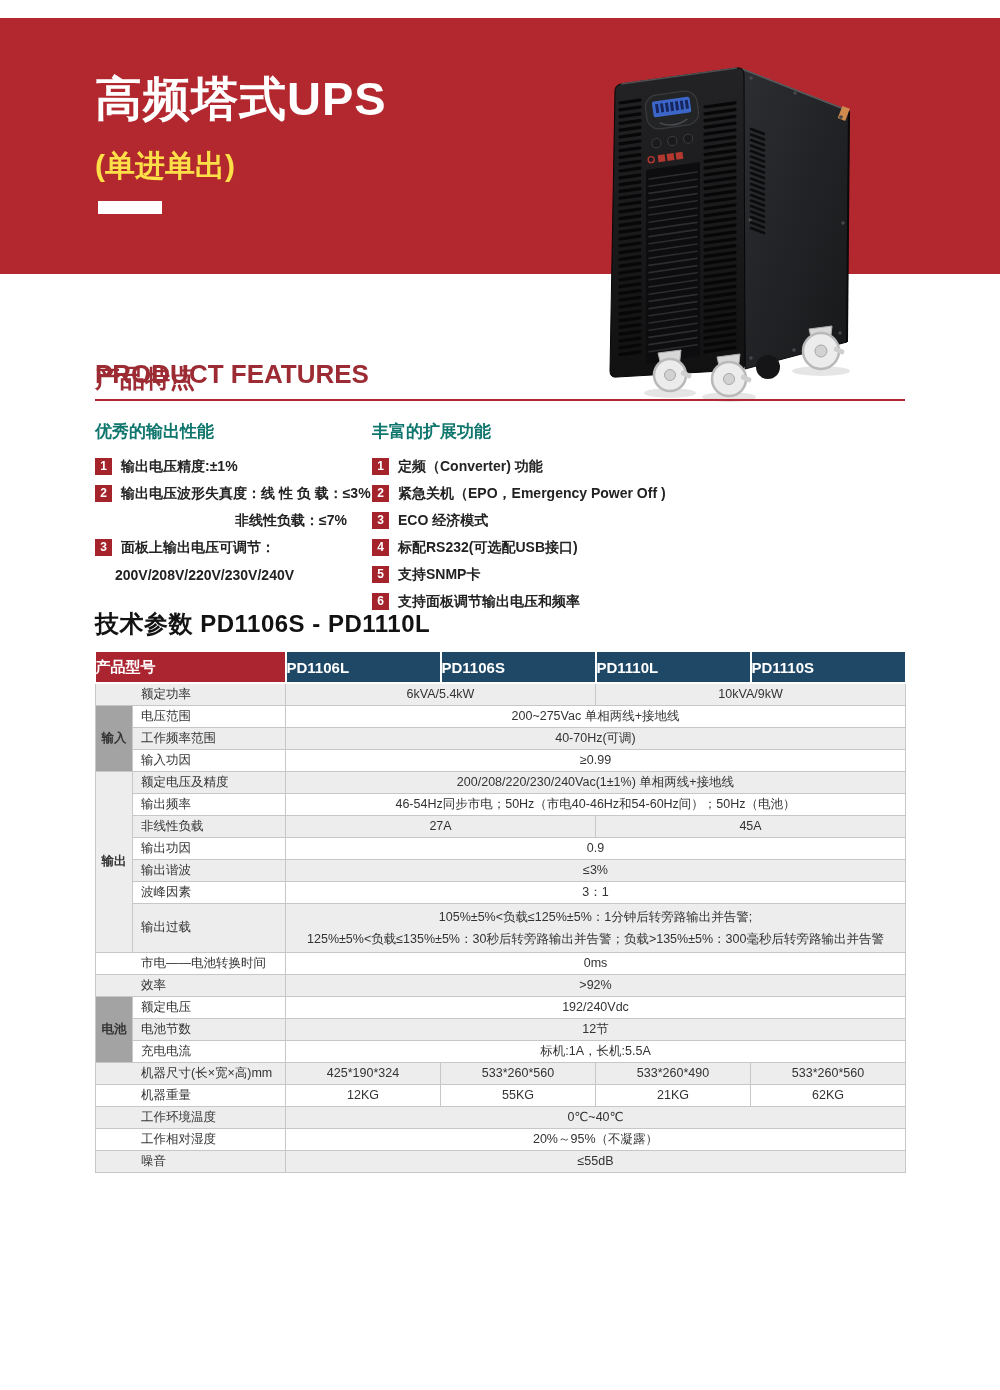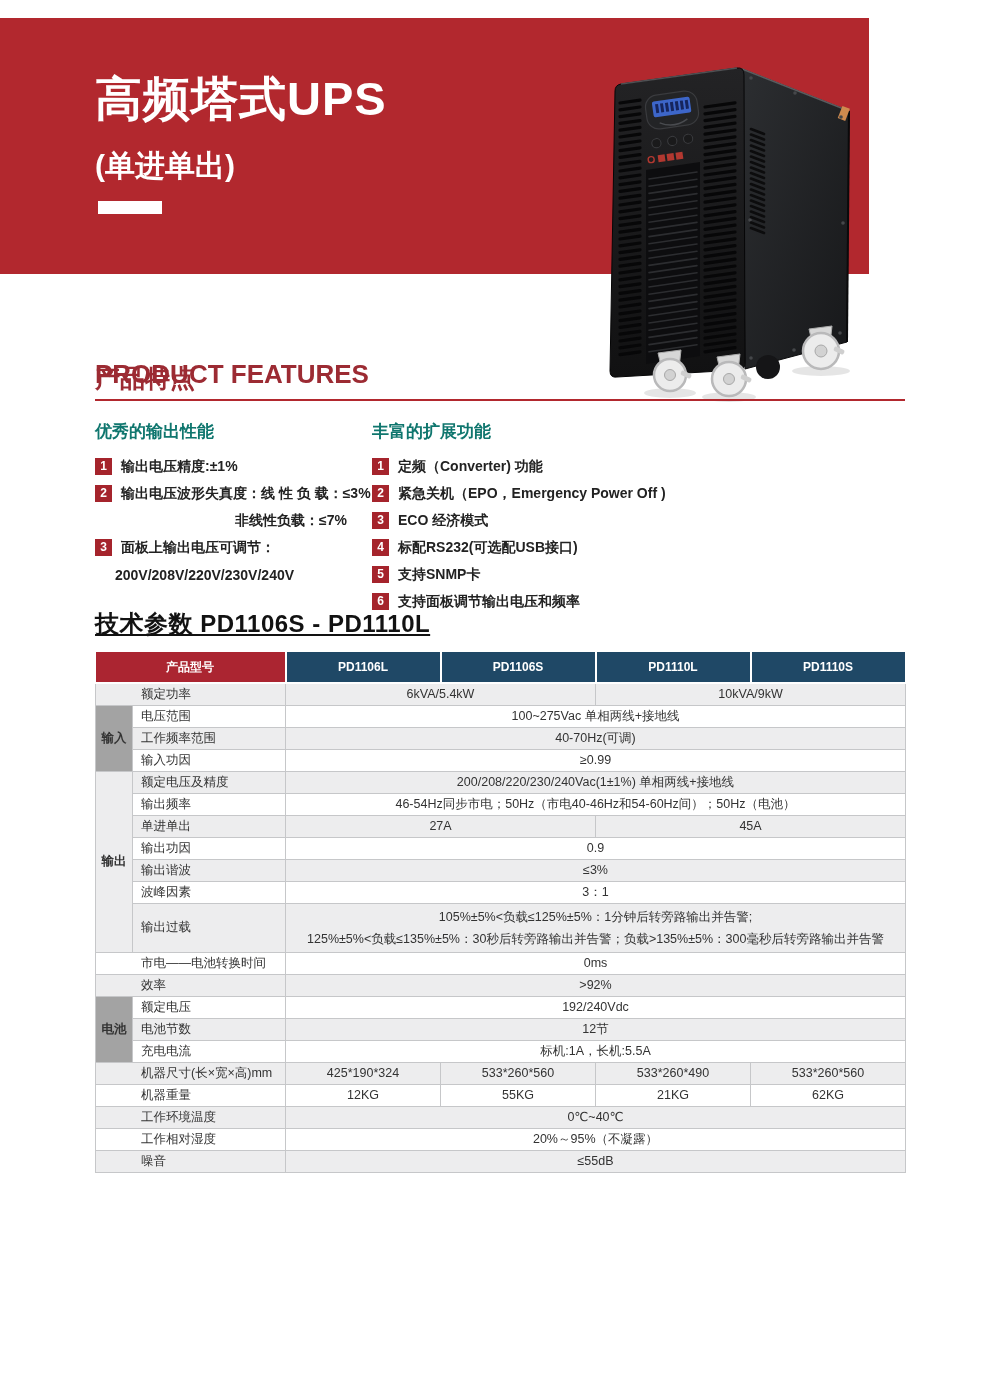--- a/index.html
+++ b/index.html
@@ -2,50 +2,50 @@
 <html><head>
 <meta charset="utf-8">
 <style>
   html,body { margin:0; padding:0; background:#ffffff; }
   .page {
     position:relative; width:1000px; height:1390px; margin:0 auto;
     background:#ffffff; overflow:hidden;
     font-family:"Liberation Sans","DejaVu Sans",sans-serif;
   }
   
-  .banner { position:absolute; left:0; top:18px; width:869px; height:256px; background:#b2282e; }
+  .banner { position:absolute; left:0; top:18px; width:1000px; height:256px; background:#b2282e; }
   .banner-title { position:absolute; left:95px; top:50px; font-size:47px; font-weight:bold; color:#fff; letter-spacing:1px; }
-  .banner-subtitle { position:absolute; left:95px; top:128px; font-size:30px; font-weight:bold; color:#ffffff; }
+  .banner-subtitle { position:absolute; left:95px; top:128px; font-size:30px; font-weight:bold; color:#fde047; }
   .banner-bar { position:absolute; left:98px; top:183px; width:64px; height:13px; background:#fff; }
   
   .product { position:absolute; left:588px; top:55px; width:300px; height:350px; }
   
   .feat-head-en { position:absolute; left:95px; top:332px; font-size:26px; color:#9c2b33; font-weight:600;margin-top:27px; }
   .feat-head-zh { position:absolute; left:95px; top:362px; font-size:25px; color:#9c2b33; font-weight:bold; }
   .feat-underline { position:absolute; left:95px; top:399px; width:810px; height:2px; background:#b2282e; }
   .feat-col { position:absolute; top:420px; }
   .feat-left  { left:95px;  width:280px; }
   .feat-right { left:372px; width:320px; }
   .feat-title { font-size:17px; font-weight:bold; color:#0f766e; margin:0 0 10px 0; }
   .feat-row { display:flex; align-items:center; height:27px; font-size:14px; color:#222; font-weight:600; white-space:nowrap; }
   .badge { flex:0 0 17px; width:17px; height:17px; background:#a5242c; color:#fff;
            font-size:12px; line-height:17px; text-align:center; font-weight:bold; margin-right:9px; }
   .feat-row.cont-deep { padding-left:114px; }
   .feat-row.cont-deep .badge { visibility:hidden; }
   .feat-row.cont-flush { padding-left:20px; }
   
-  .spec-heading { position:absolute; left:95px; top:608px; font-size:24px; font-weight:bold; color:#121212; letter-spacing:0.5px;text-decoration:underline; }
+  .spec-heading { position:absolute; left:95px; top:608px; font-size:24px; font-weight:bold; color:#121212; letter-spacing:0.5px; }
   table.spec-table {
     position:absolute; left:95px; top:652px; width:810px;
     border-collapse:collapse; table-layout:fixed;
     font-size:12.5px; color:#333;
   }
   .spec-table th {
-    height:30px; font-size:12px; font-weight:bold; color:#fff;
-    border-right:2px solid #fff; border-bottom:2px solid #fff; padding:0; text-align:center;
+    height:30px; font-size:15px; font-weight:bold; color:#fff;
+    border-right:2px solid #fff; border-bottom:2px solid #fff; padding:0; text-align:left;
   }
   .spec-table th.corner { background:#ab2531; }
   .spec-table th.model  { background:#1f4866; }
   .spec-table td { border:1px solid #c6c7c9; height:21px; padding:0; background:#fff; line-height:1.25; }
   .spec-table tr.shaded td { background:#ededee; }
   .spec-table td.glabel { background:#a3a3a3; text-align:center; font-weight:bold; }
   .spec-table td.rlabel { text-align:left; padding-left:8px; }
   .spec-table td.rlabel.span2 { padding-left:45px; }
   .spec-table td.value { text-align:center; }
   .spec-table tr.tall td { height:48px; }
@@ -358,41 +358,41 @@
           <th class="model">PD1110S</th>
         </tr>
         <tr class="shaded">
           <td class="rlabel span2" colspan="2">额定功率</td>
           <td class="value" colspan="2">6kVA/5.4kW</td>
           <td class="value" colspan="2">10kVA/9kW</td>
         </tr>
         <tr>
           <td class="glabel" rowspan="3">输入</td>
           <td class="rlabel" colspan="1">电压范围</td>
-          <td class="value" colspan="4">100~275Vac 单相两线+接地线</td>
+          <td class="value" colspan="4">200~275Vac 单相两线+接地线</td>
         </tr>
         <tr class="shaded">
           <td class="rlabel" colspan="1">工作频率范围</td>
           <td class="value" colspan="4">40-70Hz(可调)</td>
         </tr>
         <tr>
           <td class="rlabel" colspan="1">输入功因</td>
           <td class="value" colspan="4">≥0.99</td>
         </tr>
         <tr class="shaded">
           <td class="glabel" rowspan="7">输出</td>
           <td class="rlabel" colspan="1">额定电压及精度</td>
           <td class="value" colspan="4">200/208/220/230/240Vac(1±1%) 单相两线+接地线</td>
         </tr>
         <tr>
           <td class="rlabel" colspan="1">输出频率</td>
           <td class="value" colspan="4">46-54Hz同步市电；50Hz（市电40-46Hz和54-60Hz间）；50Hz（电池）</td>
         </tr>
         <tr class="shaded">
-          <td class="rlabel" colspan="1">单进单出</td>
+          <td class="rlabel" colspan="1">非线性负载</td>
           <td class="value" colspan="2">27A</td>
           <td class="value" colspan="2">45A</td>
         </tr>
         <tr>
           <td class="rlabel" colspan="1">输出功因</td>
           <td class="value" colspan="4">0.9</td>
         </tr>
         <tr class="shaded">
           <td class="rlabel" colspan="1">输出谐波</td>
           <td class="value" colspan="4">≤3%</td>

